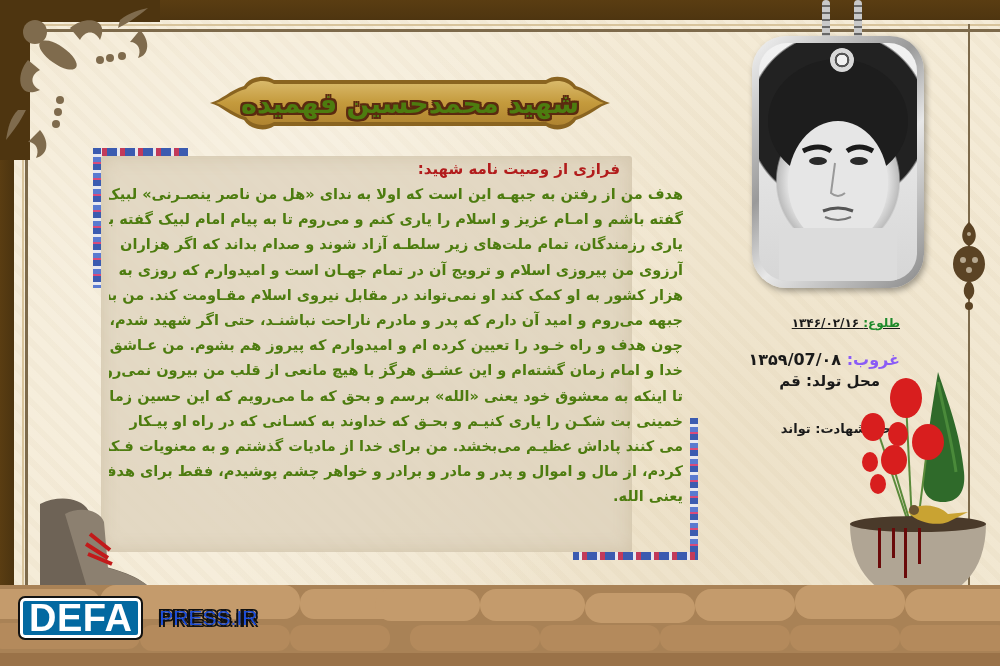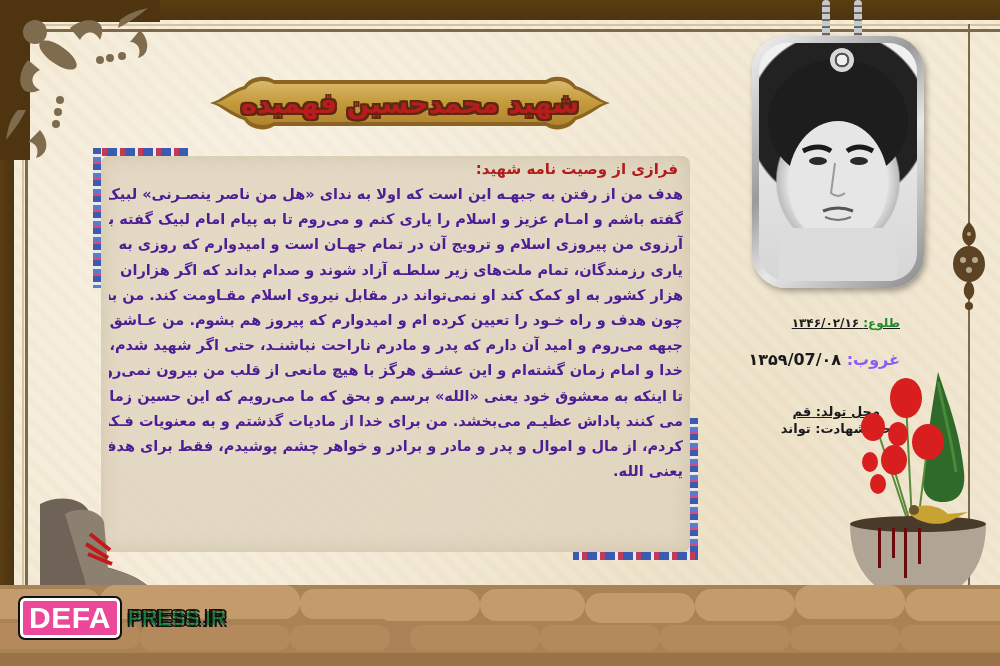--- a/index.html
+++ b/index.html
@@ -23,45 +23,45 @@
     .corner-ornament { position: absolute; left: 0; top: 0; width: 160px; height: 160px; }
     .right-ornament { position: absolute; left: 950px; top: 222px; width: 38px; height: 90px; }
 
     
     .title-banner { position: absolute; left: 210px; top: 72px; width: 400px; height: 62px; }
     .title-banner svg { position: absolute; left: 0; top: 0; }
     .title-text {
       position: absolute; left: 0; top: 0; width: 400px; height: 62px;
       display: flex; align-items: center; justify-content: center;
       direction: rtl; font-family: "DejaVu Sans", sans-serif; font-weight: bold;
-      font-size: 27px; color: #b91c1c;
+      font-size: 27px; color: #4d7c0f;
       text-shadow: -2px -2px 0 #5a2a10, 2px -2px 0 #5a2a10, -2px 2px 0 #5a2a10, 2px 2px 0 #5a2a10, 0 2px 0 #5a2a10, 0 -2px 0 #5a2a10, 2px 0 0 #5a2a10, -2px 0 0 #5a2a10;
     }
 
     
     .will-box { position: absolute; left: 93px; top: 148px; width: 605px; height: 412px; }
     .will-tile-top { position: absolute; left: 0; top: 0; width: 95px; height: 8px; background: repeating-linear-gradient(90deg, #3b5bb0 0 6px, #e8e8f0 6px 9px, #c23a5a 9px 14px, #3b5bb0 14px 18px); }
     .will-tile-left { position: absolute; left: 0; top: 0; width: 8px; height: 140px; background: repeating-linear-gradient(180deg, #3b5bb0 0 6px, #e8e8f0 6px 9px, #5a7ad0 9px 14px, #d84a7a 14px 16px); }
     .will-tile-right { position: absolute; left: 597px; top: 270px; width: 8px; height: 142px; background: repeating-linear-gradient(180deg, #3b5bb0 0 6px, #e8e8f0 6px 9px, #5a7ad0 9px 14px, #d84a7a 14px 16px); }
     .will-tile-bottom { position: absolute; left: 480px; top: 404px; width: 125px; height: 8px; background: repeating-linear-gradient(90deg, #3b5bb0 0 6px, #e8e8f0 6px 9px, #c23a5a 9px 14px, #3b5bb0 14px 18px); }
     .will-panel {
-      position: absolute; left: 8px; top: 8px; width: 589px; height: 396px;
+      position: absolute; left: 8px; top: 8px; width: 531px; height: 396px;
       background: rgba(222, 210, 188, 0.78);
-      border-radius: 8px;
+      border-radius: 3px;
       box-shadow: inset 0 0 18px rgba(160,140,100,0.25);
     }
     .will-heading {
       position: absolute; right: 12px; top: 4px;
       direction: rtl; font-weight: bold; font-size: 15px; color: #b21c1c;
       font-family: "DejaVu Sans", sans-serif;
     }
     .will-body {
       position: absolute; left: 8px; top: 26px; width: 574px;
       direction: rtl; text-align: justify; text-align-last: right;
-      font-weight: bold; font-size: 14.5px; line-height: 25.2px; color: #4c1d95;
+      font-weight: bold; font-size: 14.5px; line-height: 25.2px; color: #4d7c0f;
       font-family: "DejaVu Sans", sans-serif;
     }
     .will-line { display: block; white-space: nowrap; text-align: right; overflow: hidden; }
 
     
     .chain { position: absolute; top: 0; width: 8px; height: 55px; background: repeating-linear-gradient(180deg, #c9c9c9 0 5px, #6a6a6a 5px 7px); border-radius: 4px; }
     .dog-tag {
       position: absolute; left: 752px; top: 36px; width: 172px; height: 252px;
       border-radius: 34px;
       background: linear-gradient(135deg, #f4f4f4, #9a9a9a 40%, #e8e8e8 60%, #8a8a8a);
@@ -77,41 +77,41 @@
     }
     .photo svg { position: absolute; left: 0; top: 0; }
     .grommet { position: absolute; left: 830px; top: 48px; width: 24px; height: 24px; border-radius: 50%; background: radial-gradient(circle, #f0f0f0 0 30%, #555 32% 42%, #d8d8d8 45% 70%, #777 72%); }
 
     
     .info { position: absolute; direction: rtl; font-weight: bold; font-family: "DejaVu Sans", sans-serif; color: #1a1a1a; white-space: nowrap; }
     .info .lbl-green { color: #1e8a2a; }
     .info .lbl-red { color: #8b5cf6; }
     .info-birth { right: 100px; top: 316px; font-size: 12px; text-decoration: underline; }
     .info-death { right: 100px; top: 350px; font-size: 16px; }
-    .info-bplace { right: 120px; top: 404px; font-size: 13px; text-decoration: underline; }
+    .info-bplace { right: 120px; top: 372px; font-size: 15px; }
     .info-mplace { right: 100px; top: 421px; font-size: 13px; }
 
     
     .sandbags { position: absolute; left: 0; top: 585px; width: 1000px; height: 81px; }
 
     
     .boots { position: absolute; left: 30px; top: 494px; width: 130px; height: 108px; }
 
     
     .helmet-art { position: absolute; left: 848px; top: 372px; width: 140px; height: 230px; }
 
     
     .logo { position: absolute; left: 20px; top: 598px; height: 40px; display: flex; align-items: center; }
     .logo-box {
-      border: 3px solid #ffffff; outline: 2px solid #111; background: #ec4899;
+      border: 3px solid #ffffff; outline: 2px solid #111; background: #0369a1;
       color: #fff; font-family: "Liberation Sans", sans-serif; font-weight: bold;
-      font-size: 30px; line-height: 30px; padding: 2px 6px; border-radius: 5px; letter-spacing: 0.5px;
+      font-size: 38px; line-height: 30px; padding: 2px 6px; border-radius: 5px; letter-spacing: 0.5px;
     }
     .logo-rest {
-      margin-left: 8px; color: #15803d; font-family: "Liberation Sans", sans-serif; font-size: 21px;
+      margin-left: 18px; color: #1d4ed8; font-family: "Liberation Sans", sans-serif; font-size: 21px;
       text-shadow: -2px -2px 0 #111, 2px -2px 0 #111, -2px 2px 0 #111, 2px 2px 0 #111;
     }
   </style>
 </head>
 <body>
 
 <div class="paper"></div>
 <div class="frame-top"></div>
 <div class="frame-left"></div>
 <div class="top-rule"></div>
@@ -171,27 +171,28 @@
 <div class="will-box">
   <div class="will-tile-top"></div>
   <div class="will-tile-left"></div>
   <div class="will-tile-right"></div>
   <div class="will-tile-bottom"></div>
   <div class="will-panel">
     <div class="will-heading">فرازی از وصیت نامه شهید:</div>
     <div class="will-body">
       <span class="will-line">هدف من از رفتن به جبهـه این است که اولا به ندای «هل من ناصر ینصـرنی» لبیک</span>
       <span class="will-line">گفته باشم و امـام عزیز و اسلام را یاری کنم و می‌روم تا به پیام امام لبیک گفته باشم.</span>
+      <span class="will-line">یاری رزمندگان، تمام ملت‌های زیر سلطـه آزاد شوند و صدام بداند که اگر هزاران</span>
       <span class="will-line">آرزوی من پیروزی اسلام و ترویج آن در تمام جهـان است و امیدوارم که روزی به</span>
-      <span class="will-line">یاری رزمندگان، تمام ملت‌های زیر سلطـه آزاد شوند و صدام بداند که اگر هزاران</span>
       <span class="will-line">هزار کشور به او کمک کند او نمی‌تواند در مقابل نیروی اسلام مقـاومت کند. من به</span>
+      <span class="will-line">جبهه می‌روم و امید آن دارم که پدر و مادرم ناراحت نباشنـد، حتی اگر شهید شدم،</span>
       <span class="will-line">چون هدف و راه خـود را تعیین کرده ام و امیدوارم که پیروز هم بشوم. من عـاشق</span>
-      <span class="will-line">جبهه می‌روم و امید آن دارم که پدر و مادرم ناراحت نباشنـد، حتی اگر شهید شدم،</span>
       <span class="will-line">خدا و امام زمان گشته‌ام و این عشـق هرگز با هیچ مانعی از قلب من بیرون نمی‌رود،</span>
       <span class="will-line">تا اینکه به معشوق خود یعنی «الله» برسم و بحق که ما می‌رویم که این حسین زمان و</span>
+      <span class="will-line">خمینی بت شکـن را یاری کنیـم و بحـق که خداوند به کسـانی که در راه او پیـکار</span>
       <span class="will-line">می کنند پاداش عظیـم می‌بخشد. من برای خدا از مادیات گذشتم و به معنویات فـکر</span>
       <span class="will-line">کردم، از مال و اموال و پدر و مادر و برادر و خواهر چشم پوشیدم، فقط برای هدفم</span>
       <span class="will-line">یعنی الله.</span>
     </div>
   </div>
 </div>
 
 <div class="chain" style="left:822px;"></div>
 <div class="chain" style="left:854px;"></div>
 <div class="dog-tag">

